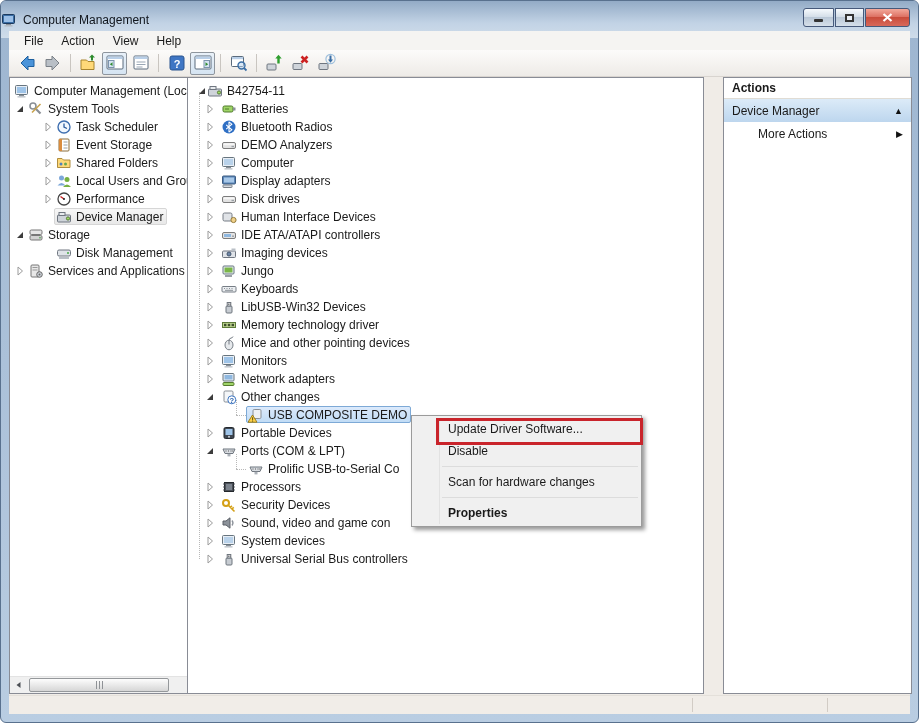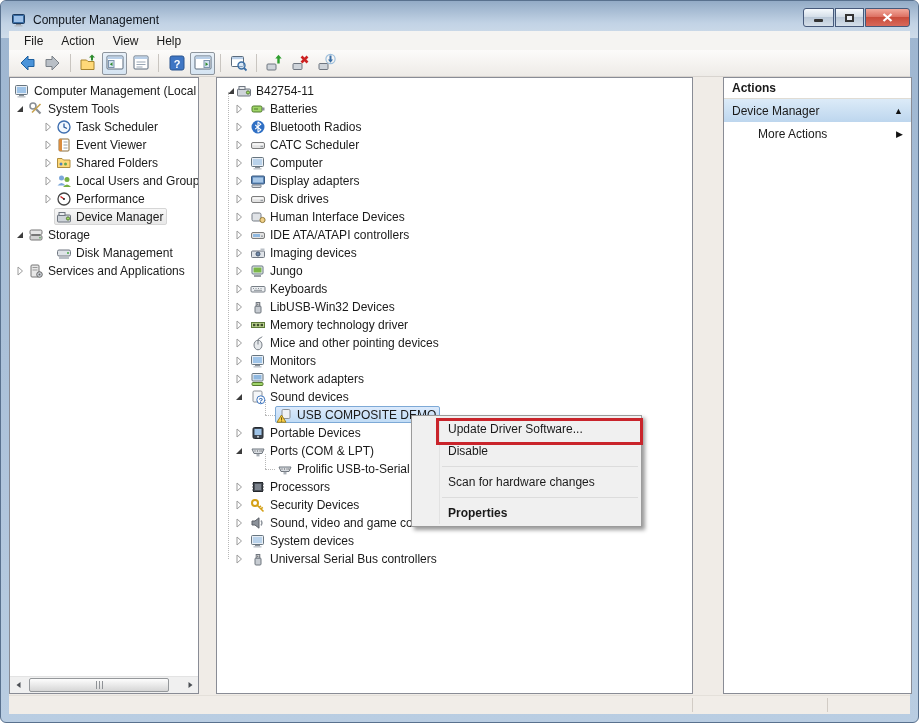--- a/index.html
+++ b/index.html
@@ -2,21 +2,21 @@
 <html><head>
 <meta charset="utf-8">
 <style>
   html,body{margin:0;padding:0;background:#fff;}
   *{box-sizing:border-box;}
   .window{position:relative;width:919px;height:723px;font-family:"Liberation Sans","DejaVu Sans",sans-serif;
     font-size:12px;color:#1a1a1a;background:linear-gradient(#9db5d0,#b9cde2);
     border:1px solid #59718e;border-radius:6px;overflow:hidden;}
   
   .titlebar{position:absolute;left:0;top:0;right:0;height:37px;
-    background:linear-gradient(#93abc6,#c2d3e5 60%,#cfdcea);display:flex;align-items:center;padding-left:10px;}
+    background:linear-gradient(#93abc6,#c2d3e5 60%,#cfdcea);display:flex;align-items:center;}
   .title-icon{width:16px;height:16px;margin-right:6px;}
   .title-text{color:#10151c;}
   .winbtns{position:absolute;right:8px;top:7px;display:flex;gap:1px;}
   .wbtn{height:19px;border:1px solid #46597a;border-radius:3px;display:flex;align-items:center;justify-content:center;
     background:linear-gradient(#f6fafd,#d5dfe9 45%,#bac8d7 50%,#d6e0ea);}
   .wbtn.min{width:31px;border-radius:3px 0 0 3px;}
   .wbtn.max{width:29px;border-radius:0;}
   .wbtn.close{width:45px;border-radius:0 3px 3px 0;
     background:linear-gradient(#f3a99b,#dd7264 45%,#c94c3b 50%,#d8685a);}
   .glyph-min{width:9px;height:3px;background:#333;margin-top:6px;border-radius:1px;}
@@ -26,21 +26,21 @@
   .menubar{position:absolute;left:0;right:0;top:0;height:19px;background:#f5f4f2;display:flex;align-items:center;padding-left:6px;}
   .menu-item{padding:2px 9px;}
   .toolbar{position:absolute;left:0;right:0;top:19px;height:27px;background:linear-gradient(#fcfbfa,#eeebe7);
     border-bottom:1px solid #d8d4cf;display:flex;align-items:center;padding-left:5px;gap:1px;}
   .tbtn{width:25px;height:23px;display:flex;align-items:center;justify-content:center;border:1px solid transparent;border-radius:2px;background:transparent;padding:0;}
   .tbtn.pressed{border:1px solid #8e959d;background:linear-gradient(#e9f1f9,#d5e4f2);}
   .tsep{width:1px;height:18px;background:#c9c5c0;margin:0 4px;}
   
   .pane{position:absolute;top:46px;height:617px;background:#fff;border:1px solid #898c95;overflow:hidden;}
   .pane-left{left:0;width:190px;}
-  .pane-mid{left:207px;width:477px;}
+  .pane-mid{left:178px;width:517px;}
   .pane-right{left:714px;width:189px;}
   .tree{position:absolute;left:0;top:4px;right:0;}
   .trow{position:relative;height:18px;white-space:nowrap;}
   .arrow{position:absolute;top:2px;width:14px;height:14px;}
   .selwrap{position:absolute;top:0;display:inline-flex;align-items:center;height:17px;padding:0 3px 0 1px;border:1px solid transparent;border-radius:2px;}
   .selwrap.sel-active{background:linear-gradient(#dceafc,#c1dcf5);border-color:#7da9d6;}
   .selwrap.sel-inactive{background:linear-gradient(#f7f7f7,#e8e8e8);border-color:#d6d6d6;}
   .ic{width:16px;height:16px;display:inline-block;flex:0 0 16px;}
   .tlabel{margin-left:4px;}
   .connector{position:absolute;border-left:1px dotted #b8b8b8;width:0;}
@@ -268,21 +268,21 @@
               </svg>
             </span>
             <span class="selwrap" style="left: 44px;">
               <span class="ic">
                 <svg width="16" height="16" viewBox="0 0 16 16">
                   <rect x="3" y="2" width="10" height="12" rx="1" fill="#fff" stroke="#8a6d3b"></rect>
                   <rect x="3" y="2" width="3" height="12" fill="#d98c3f"></rect>
                   <path d="M7.5 5h4M7.5 8h4M7.5 11h4" stroke="#9aa0a6"></path>
                 </svg>
               </span>
-              <span class="tlabel">Event Viewer</span>
+              <span class="tlabel">Event Storage</span>
             </span>
           </div>
           <div class="trow">
             <span class="arrow" style="left: 31px;">
               <svg width="14" height="14" viewBox="0 0 14 14">
                 <polygon points="5,3 9.5,7 5,11" fill="#fff" stroke="#9b9b9b"></polygon>
               </svg>
             </span>
             <span class="selwrap" style="left: 44px;">
               <span class="ic">
@@ -469,21 +469,21 @@
               </svg>
             </span>
             <span class="selwrap" style="left: 31px;">
               <span class="ic">
                 <svg width="16" height="16" viewBox="0 0 16 16">
                   <rect x="1.5" y="5.5" width="13" height="6" rx="1.5" fill="#e3e3e3" stroke="#7c7c7c"></rect>
                   <rect x="2.5" y="6.3" width="11" height="2" rx="1" fill="#f6f6f6"></rect>
                   <rect x="10.5" y="8.8" width="2.5" height="1.4" fill="#9aa0a6"></rect>
                 </svg>
               </span>
-              <span class="tlabel">CATC Scheduler</span>
+              <span class="tlabel">DEMO Analyzers</span>
             </span>
           </div>
           <div class="trow">
             <span class="arrow" style="left: 15px;">
               <svg width="14" height="14" viewBox="0 0 14 14">
                 <polygon points="5,3 9.5,7 5,11" fill="#fff" stroke="#9b9b9b"></polygon>
               </svg>
             </span>
             <span class="selwrap" style="left: 31px;">
               <span class="ic">
@@ -708,21 +708,21 @@
               </svg>
             </span>
             <span class="selwrap" style="left: 31px;">
               <span class="ic">
                 <svg width="16" height="16" viewBox="0 0 16 16">
                   <rect x="3" y="2" width="9" height="11" rx="1.2" fill="#f4f6f8" stroke="#8a9097"></rect>
                   <circle cx="10.8" cy="10.8" r="4" fill="#fff" stroke="#3b74c0"></circle>
                   <text x="10.8" y="13.6" font-size="7.5" fill="#2a62ad" text-anchor="middle" font-weight="bold" font-family="Liberation Sans,sans-serif">?</text>
                 </svg>
               </span>
-              <span class="tlabel">Sound devices</span>
+              <span class="tlabel">Other changes</span>
             </span>
           </div>
           <div class="trow">
             <span class="selwrap sel-active" style="left: 58px;">
               <span class="ic">
                 <svg width="16" height="16" viewBox="0 0 16 16">
                   <rect x="5" y="2.5" width="8" height="9" rx="1.2" fill="#eef1f4" stroke="#8a9097"></rect>
                   <polygon points="4.5,8 9,15.2 0,15.2" fill="#ffd24a" stroke="#9a7d1d"></polygon>
                   <rect x="4" y="10.3" width="1.1" height="2.6" fill="#6b5a10"></rect>
                   <rect x="4" y="13.5" width="1.1" height="1.1" fill="#6b5a10"></rect>

